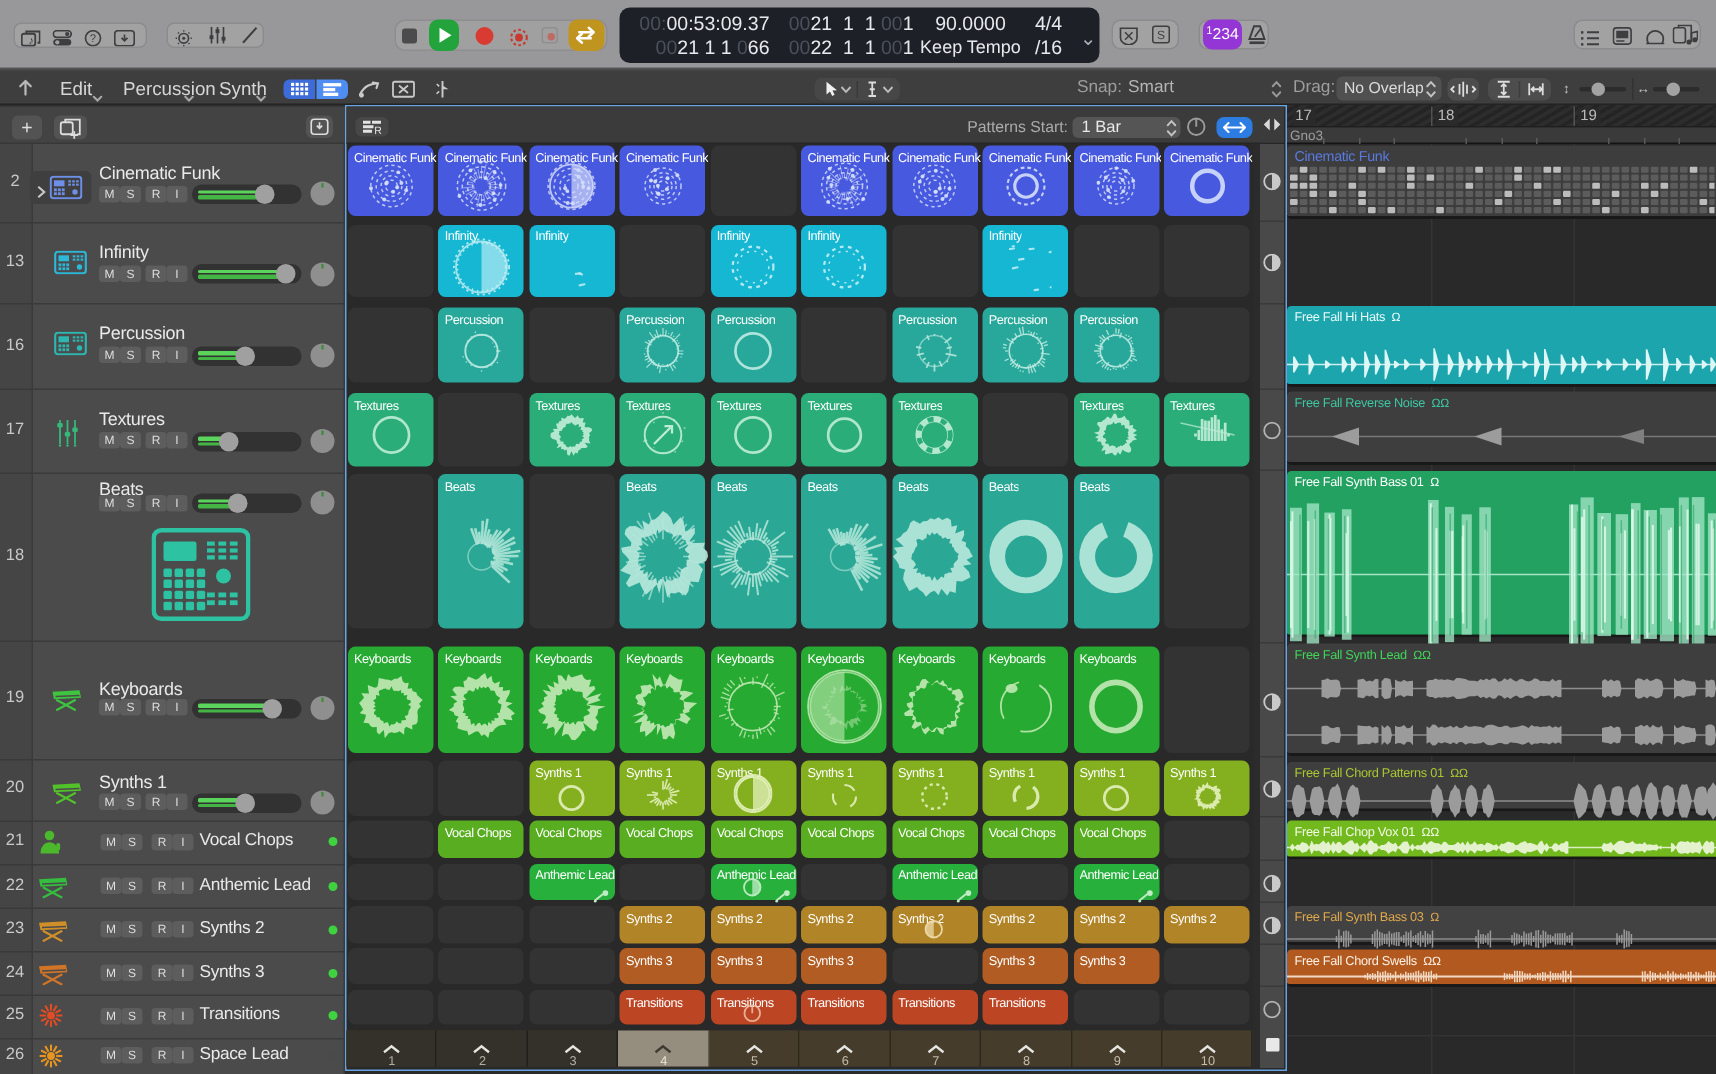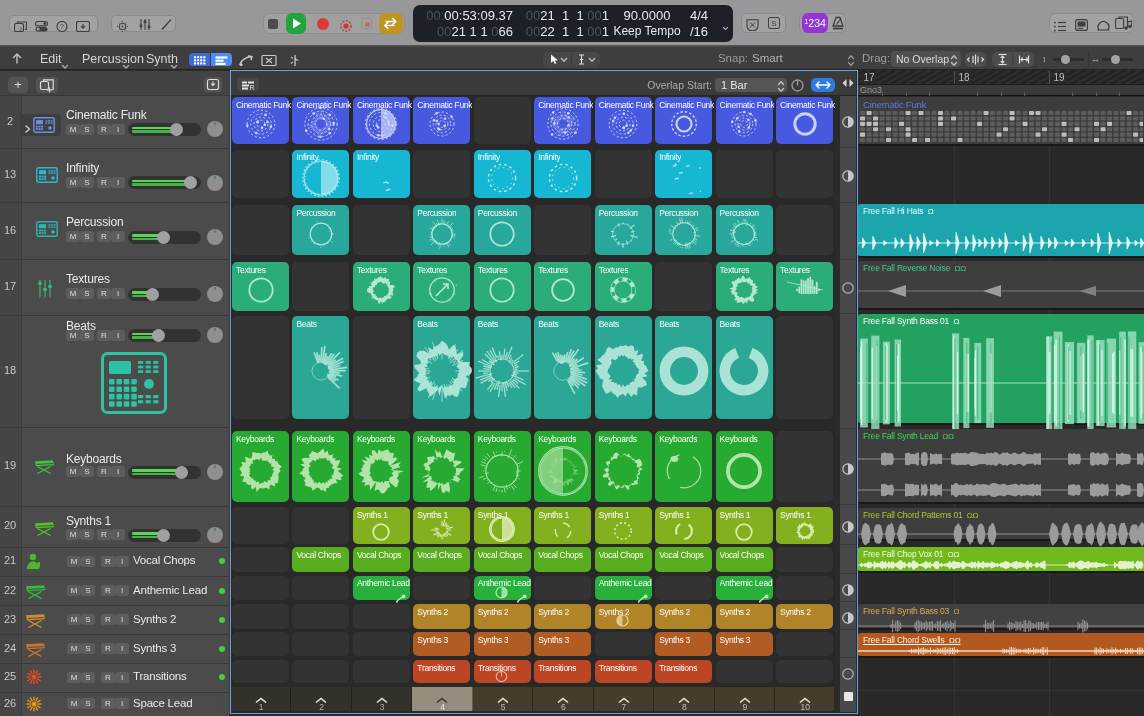--- a/index.html
+++ b/index.html
@@ -551,21 +551,21 @@
 <div style="position:absolute;left:0px;top:0px;width:625px;height:25px;background:#3b3b3b;border-bottom:1px solid #262626;">
 <div style="position:absolute;left:6px;top:7px;width:22px;height:13px;background:#474747;border-radius:4px;"><svg width="22" height="13" viewBox="0 0 22 13">
             <g fill="#e2e2e2">
               <rect x="5" y="2.5" width="5" height="2"></rect>
               <rect x="11" y="2.5" width="6" height="2"></rect>
               <rect x="5" y="5.5" width="7" height="2"></rect>
               <rect x="5" y="8.5" width="6" height="2"></rect>
             </g>
             <text x="12.5" y="11" font-size="7" fill="#e2e2e2">R</text>
           </svg></div>
-<div style="position:absolute;left:400px;top:8px;width:81px;height:13px;font-size:10.5px;color:#ababab;text-align:right;">Overlap Start:</div>
+<div style="position:absolute;left:400px;top:8px;width:81px;height:13px;font-size:10.5px;color:#ababab;text-align:right;">Patterns Start:</div>
 <div style="position:absolute;left:484px;top:7px;width:72px;height:14px;background:#555;border-radius:4px;font-size:11px;color:#e8e8e8;padding-left:6px;line-height:14px;">1 Bar</div>
 <div style="position:absolute;left:546px;top:8px;width:8px;height:13px;"><svg width="8" height="13" viewBox="0 0 8 13">
             <path d="M1.5 4.5 L4 1.8 L6.5 4.5 M1.5 8.5 L4 11.2 L6.5 8.5" fill="none" stroke="#c2c2c2" stroke-width="1.3" stroke-linecap="round"></path>
           </svg></div>
 <div style="position:absolute;left:560px;top:7px;width:13px;height:13px;"><svg width="13" height="13" viewBox="0 0 13 13">
             <circle cx="6.5" cy="6.5" r="5.5" fill="none" stroke="#9a9a9a" stroke-width="1.3"></circle>
             <line x1="6.5" y1="6.5" x2="6.5" y2="1" stroke="#9a9a9a" stroke-width="1.3"></line>
           </svg></div>
 <div style="position:absolute;left:580px;top:7px;width:24px;height:14px;background:#2d7ce2;border-radius:5px;"><svg width="24" height="14" viewBox="0 0 24 14">
             <path d="M5 7 H19 M8 4 L5 7 L8 10 M16 4 L19 7 L16 10" fill="none" stroke="#fff" stroke-width="1.4" stroke-linecap="round" stroke-linejoin="round"></path>
@@ -2241,21 +2241,21 @@
             <line x1="220.0" y1="7.1" x2="220.0" y2="14.9" stroke="#9a9a9a" stroke-width="1"></line>
             <line x1="221.6" y1="8.6" x2="221.6" y2="13.4" stroke="#9a9a9a" stroke-width="1"></line>
             <line x1="223.2" y1="8.1" x2="223.2" y2="13.9" stroke="#9a9a9a" stroke-width="1"></line>
             <line x1="224.8" y1="4.6" x2="224.8" y2="17.4" stroke="#9a9a9a" stroke-width="1"></line>
             <line x1="226.4" y1="5.5" x2="226.4" y2="16.5" stroke="#9a9a9a" stroke-width="1"></line>
             <line x1="228.0" y1="5.9" x2="228.0" y2="16.1" stroke="#9a9a9a" stroke-width="1"></line>
             <line x1="229.6" y1="7.7" x2="229.6" y2="14.3" stroke="#9a9a9a" stroke-width="1"></line>
           </svg></div>
       </div>
 <div style="position:absolute;left:0px;top:563px;width:286px;height:25px;background:#b1591e;border-radius:3px 0 0 3px;border-bottom:2px solid #191919;">
-        <div style="position:absolute;left:5px;top:2px;width:270px;height:11px;font-size:8.5px;letter-spacing:-0.2px;color:#fdf0e4;white-space:nowrap;text-decoration:underline;">Free Fall Chord Swells&nbsp;&nbsp;<span style="font-size:8px;">ΩΩ</span></div>
+        <div style="position:absolute;left:5px;top:2px;width:270px;height:11px;font-size:8.5px;letter-spacing:-0.2px;color:#fdf0e4;white-space:nowrap;">Free Fall Chord Swells&nbsp;&nbsp;<span style="font-size:8px;">ΩΩ</span></div>
         <div style="position:absolute;left:0px;top:9px;width:286px;height:18px;"><svg width="286" height="18" viewBox="0 0 286 18">
             <line x1="0" y1="9" x2="286" y2="9" stroke="#f2d9c4" stroke-width="1.4"></line>
             <line x1="52.0" y1="7.8" x2="52.0" y2="10.2" stroke="#f2d9c4" stroke-width="1"></line>
             <line x1="53.7" y1="6.7" x2="53.7" y2="11.3" stroke="#f2d9c4" stroke-width="1"></line>
             <line x1="55.4" y1="7.3" x2="55.4" y2="10.7" stroke="#f2d9c4" stroke-width="1"></line>
             <line x1="57.1" y1="6.7" x2="57.1" y2="11.3" stroke="#f2d9c4" stroke-width="1"></line>
             <line x1="58.8" y1="7.2" x2="58.8" y2="10.8" stroke="#f2d9c4" stroke-width="1"></line>
             <line x1="60.5" y1="5.4" x2="60.5" y2="12.6" stroke="#f2d9c4" stroke-width="1"></line>
             <line x1="62.2" y1="6.3" x2="62.2" y2="11.7" stroke="#f2d9c4" stroke-width="1"></line>
             <line x1="63.9" y1="5.8" x2="63.9" y2="12.2" stroke="#f2d9c4" stroke-width="1"></line>

